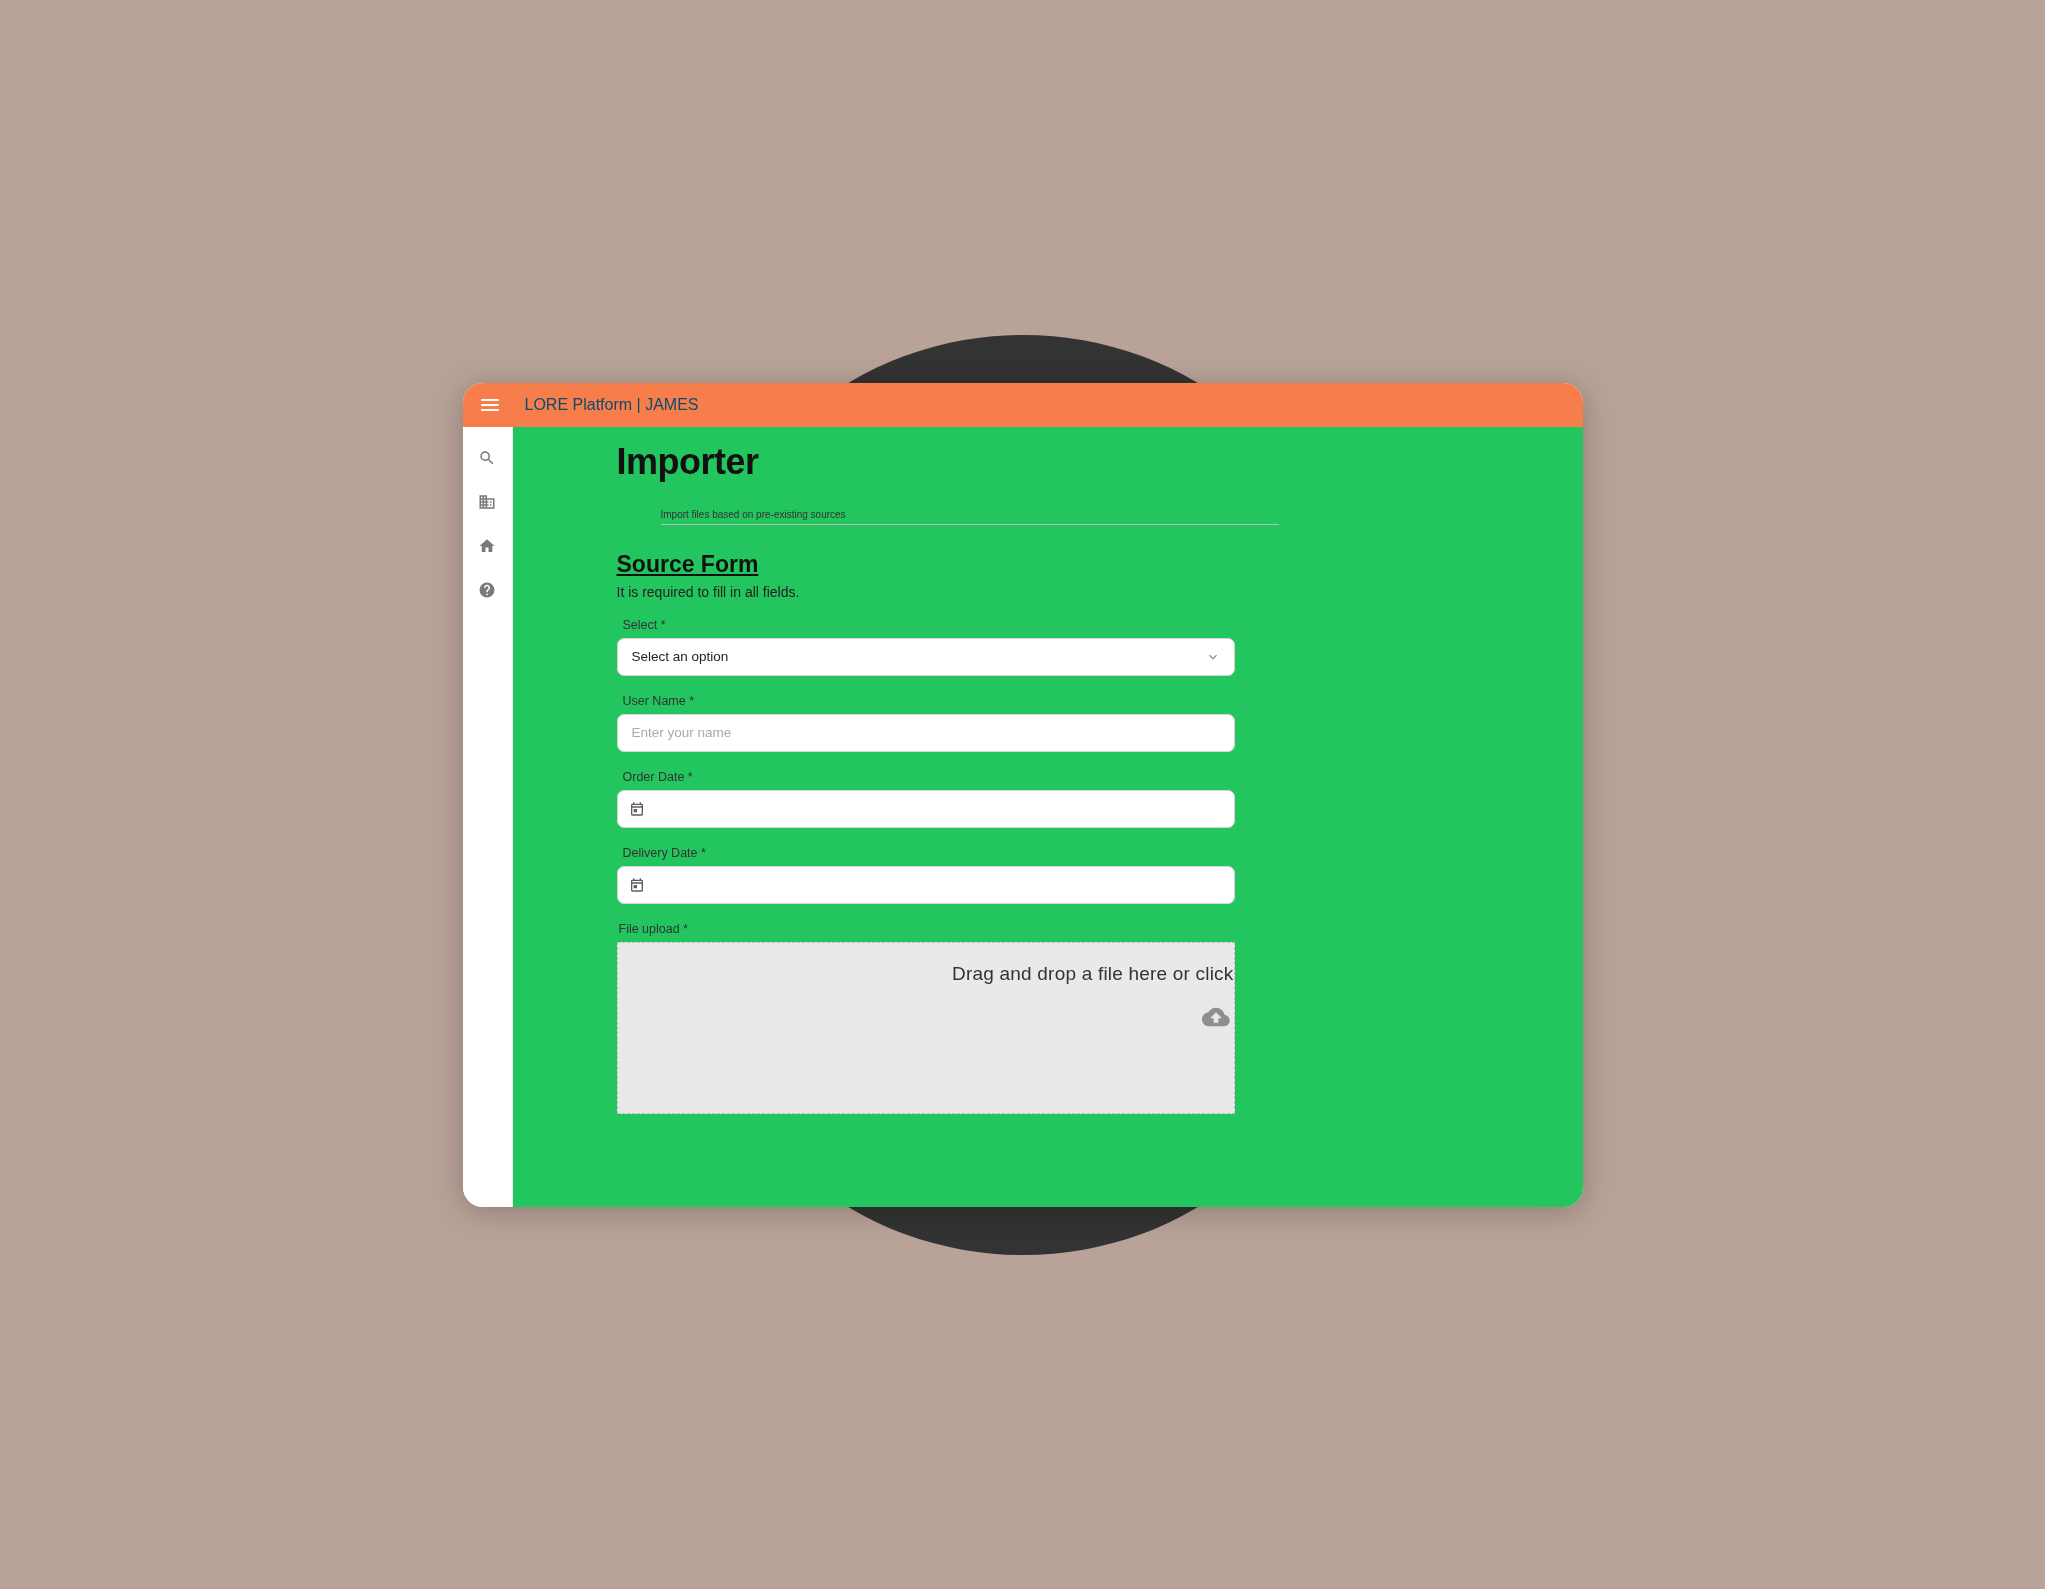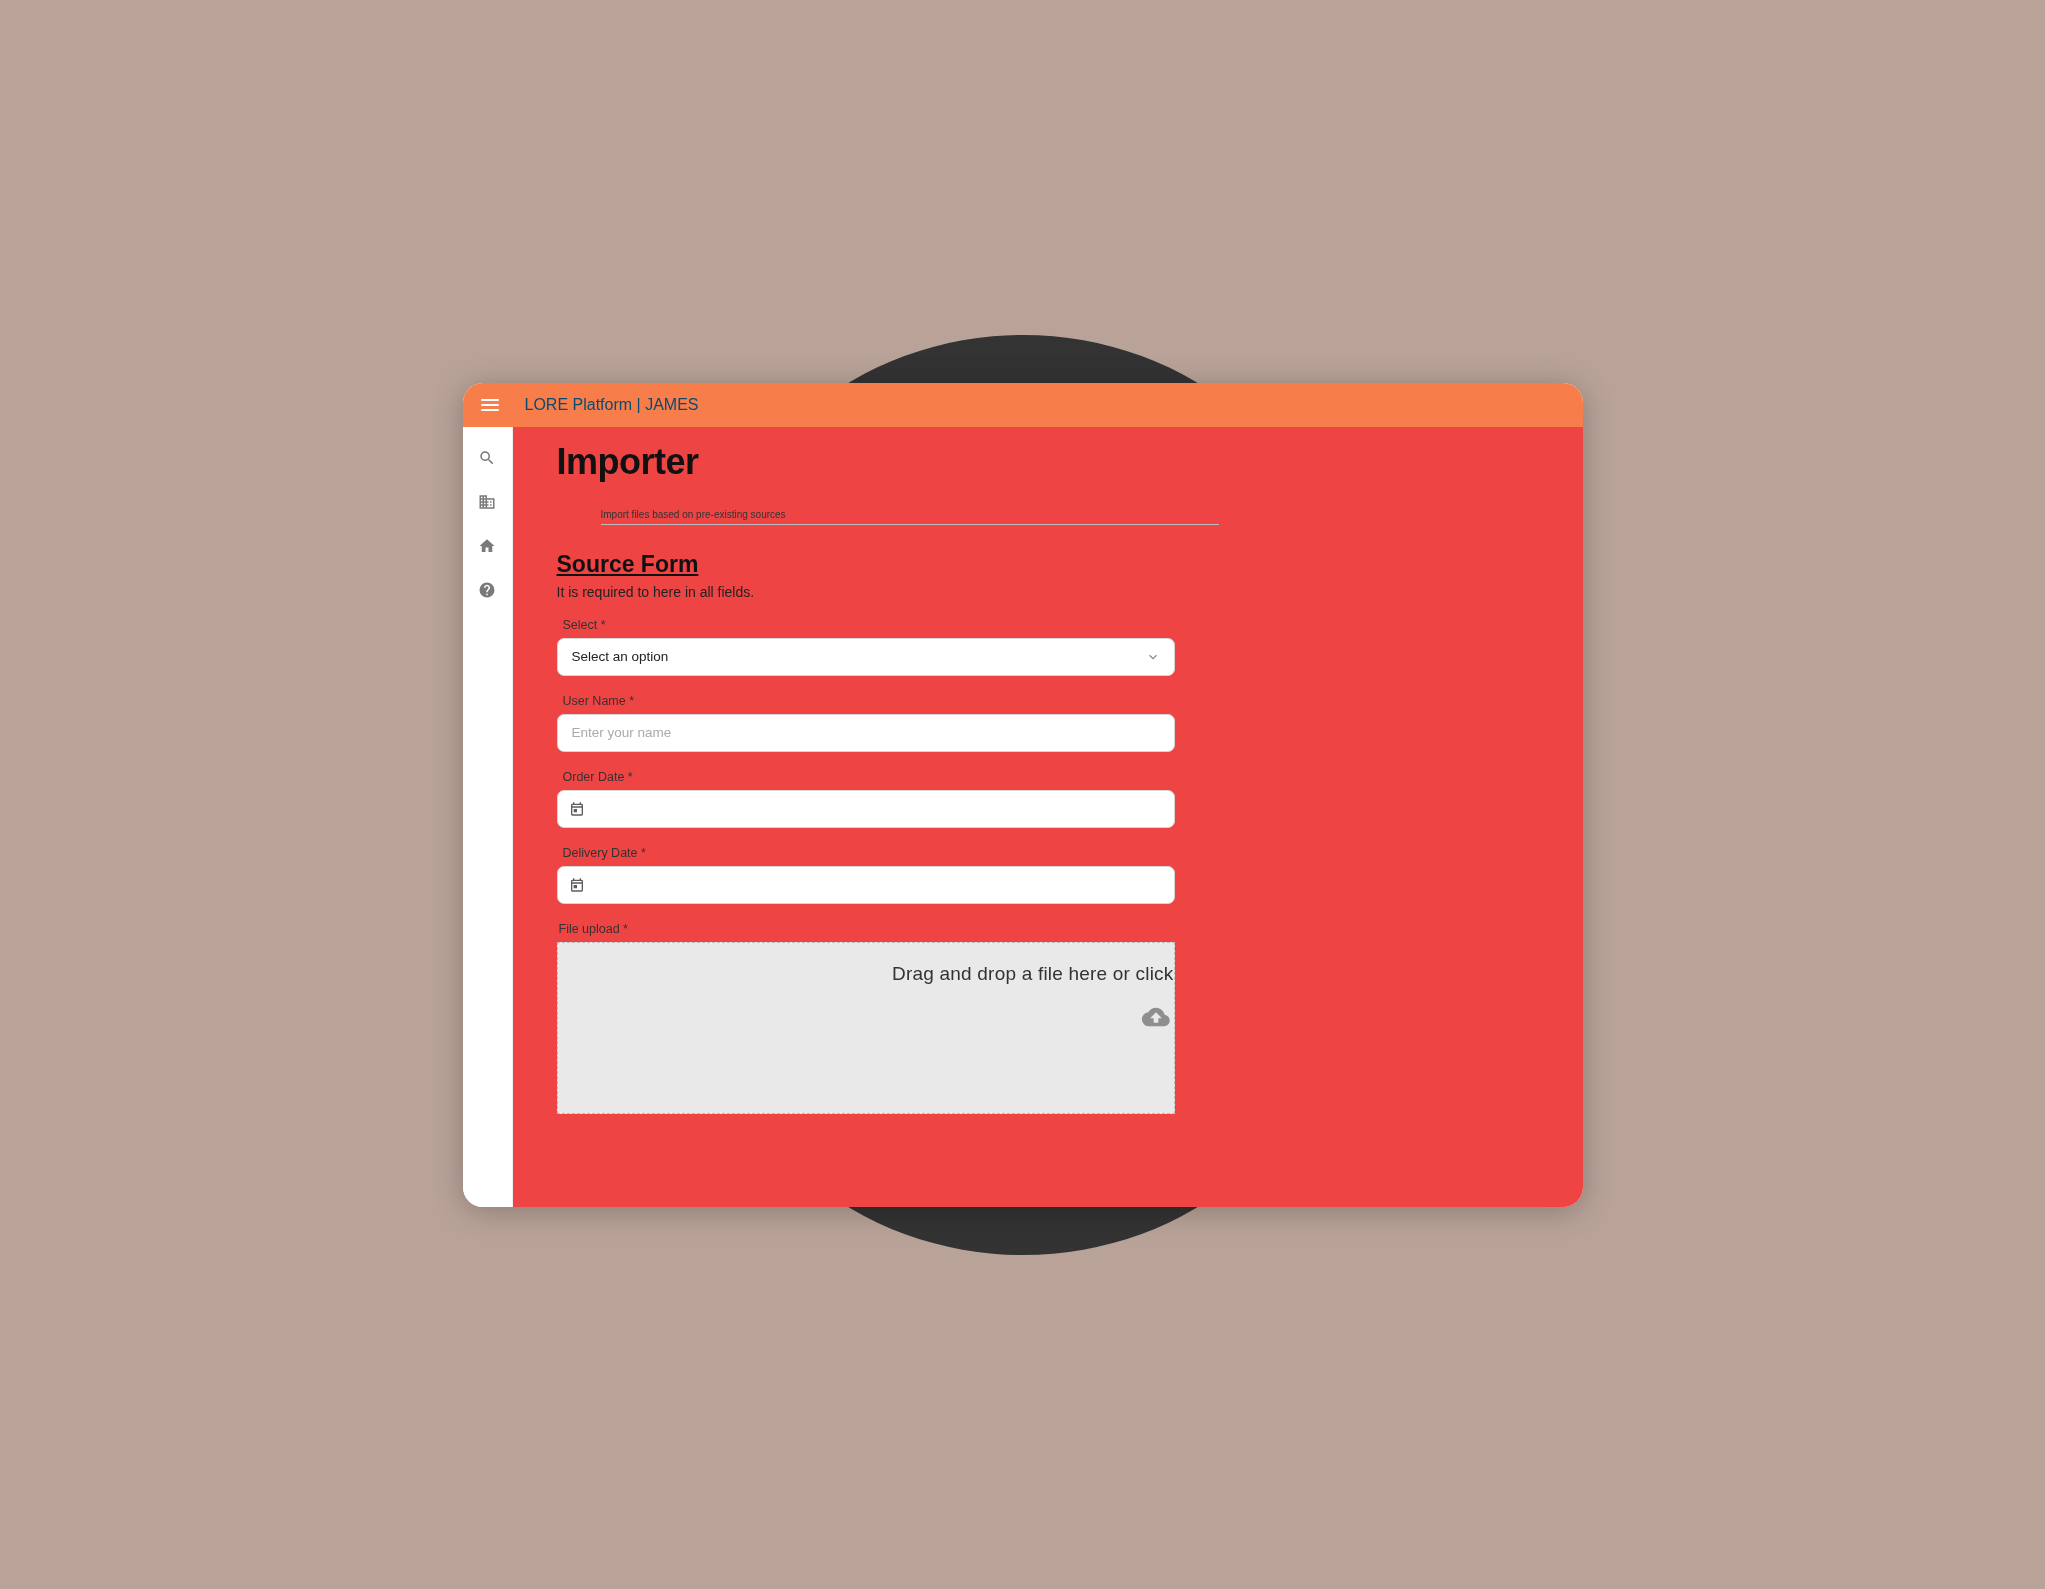--- a/index.html
+++ b/index.html
@@ -65,22 +65,22 @@
     .sidebar .side-btn {
       width: 34px; height:34px;
       display:flex;align-items:center;justify-content:center;
       color:#7a7a7a;
       cursor:pointer;
       border-radius:4px;
     }
     .sidebar svg { width:18px; height:18px; fill:#7a7a7a; }
     .main {
       flex:1;
-      background:#ef4444;
-      padding: 14px 60px 40px 44px;
+      background:#22c55e;
+      padding: 14px 60px 40px 104px;
       overflow:auto;
     }
     h1.page-title {
       font-size: 36px;
       letter-spacing:-0.5px;
       font-weight: 800;
       color:#111;
       margin-bottom: 26px;
     }
     .subtitle-row {
@@ -202,21 +202,21 @@
           </svg>
       </div>
     </div>
 
     <div class="main">
       <h1 class="page-title">Importer</h1>
 
       <div class="subtitle-row">Import files based on pre-existing sources</div>
 
       <div class="section-title">Source Form</div>
-      <div class="section-help">It is required to here in all fields.</div>
+      <div class="section-help">It is required to fill in all fields.</div>
 
       <div class="field">
         <div class="field-label">Select *</div>
         <div class="select-box">
           <span class="select-placeholder">Select an option</span>
           <span class="chevron">
             <svg viewBox="0 0 24 24">
                 <polyline points="6 9 12 15 18 9"></polyline>
               </svg>
           </span>

